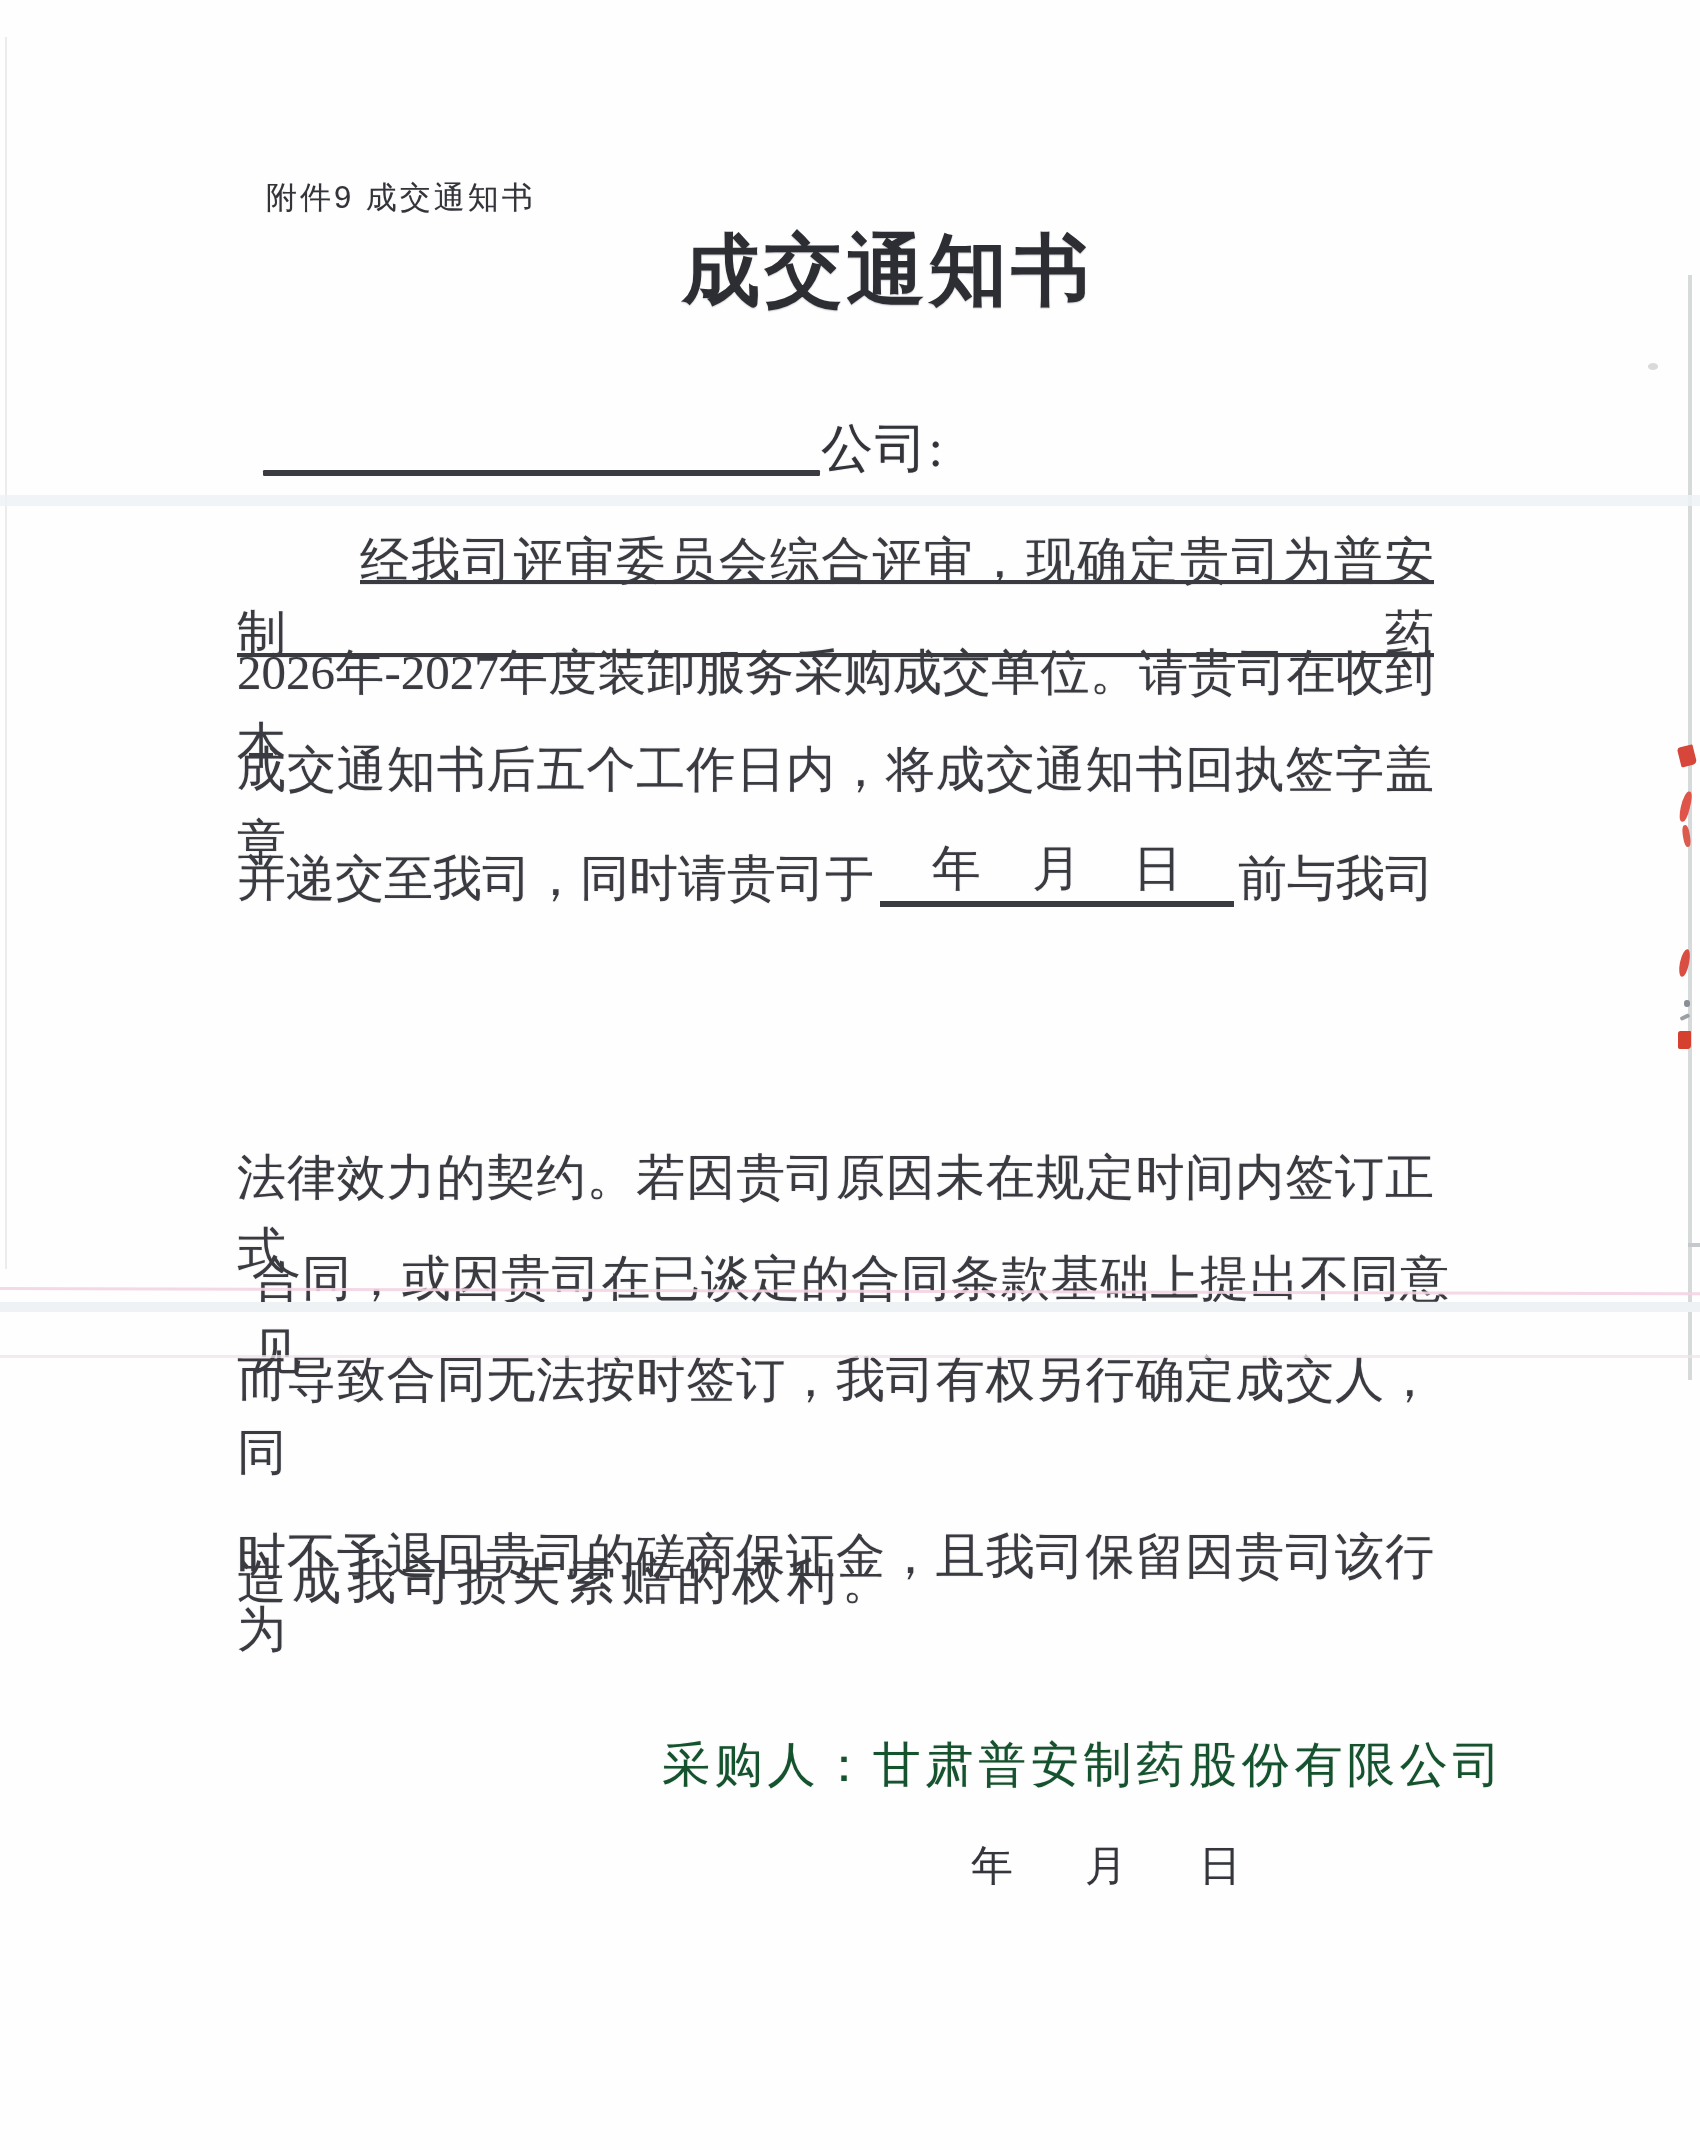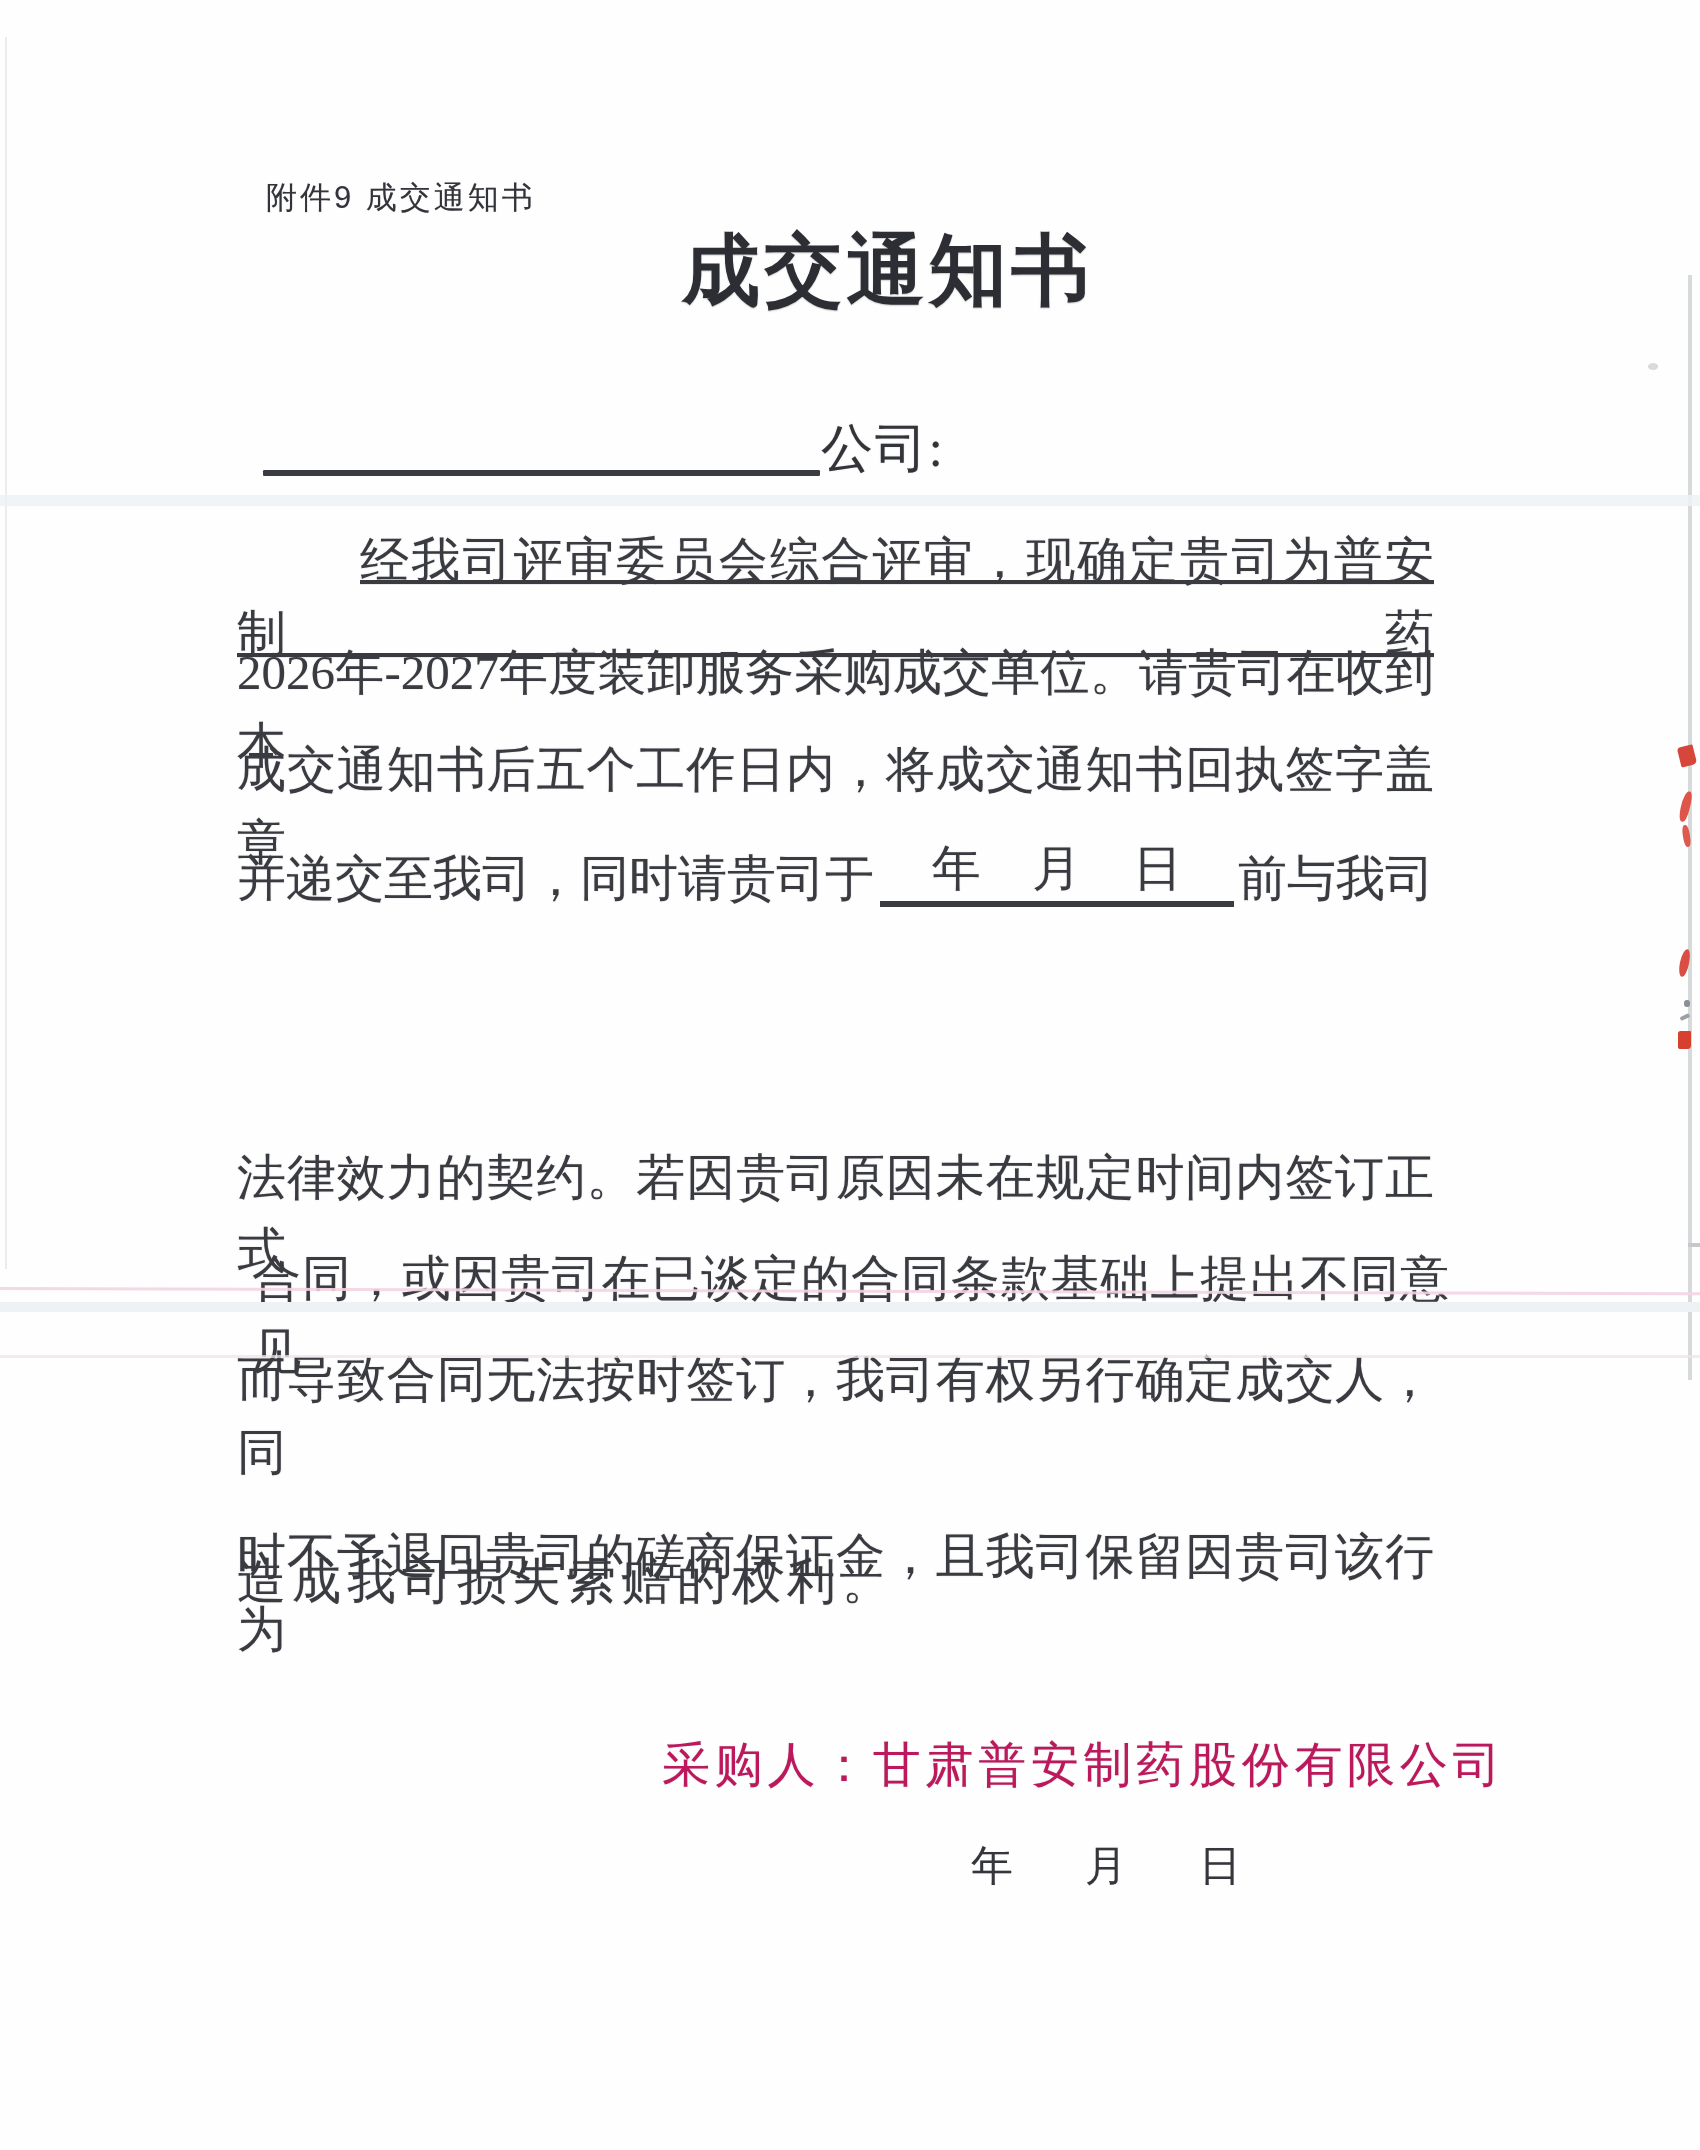--- a/index.html
+++ b/index.html
@@ -59,21 +59,21 @@
   .blankline .seg{white-space:nowrap;line-height:73px;}
   .blankfield{
     flex:1;display:flex;justify-content:space-evenly;align-items:flex-end;
     border-bottom:6.5px solid #3b3c42;
     margin:0 4.3px 7.7px 6px;line-height:65px;
   }
   .blankfield span{white-space:nowrap;}
   
   #purchaser-line{
     left:662px;top:1733px;
-    font-size:48px;letter-spacing:4.7px;color:#be185d;
+    font-size:48px;letter-spacing:4.7px;color:#14532d;
     text-shadow:0 0.4px 1.3px rgba(60,60,70,.28);
   }
   #date-line{
     left:971px;top:1838px;
     display:flex;gap:72px;
     font-size:42px;color:#35363c;
     text-shadow:0 0.4px 0.9px rgba(60,60,70,.28);
   }
   
   .artifact{position:absolute;pointer-events:none;}

